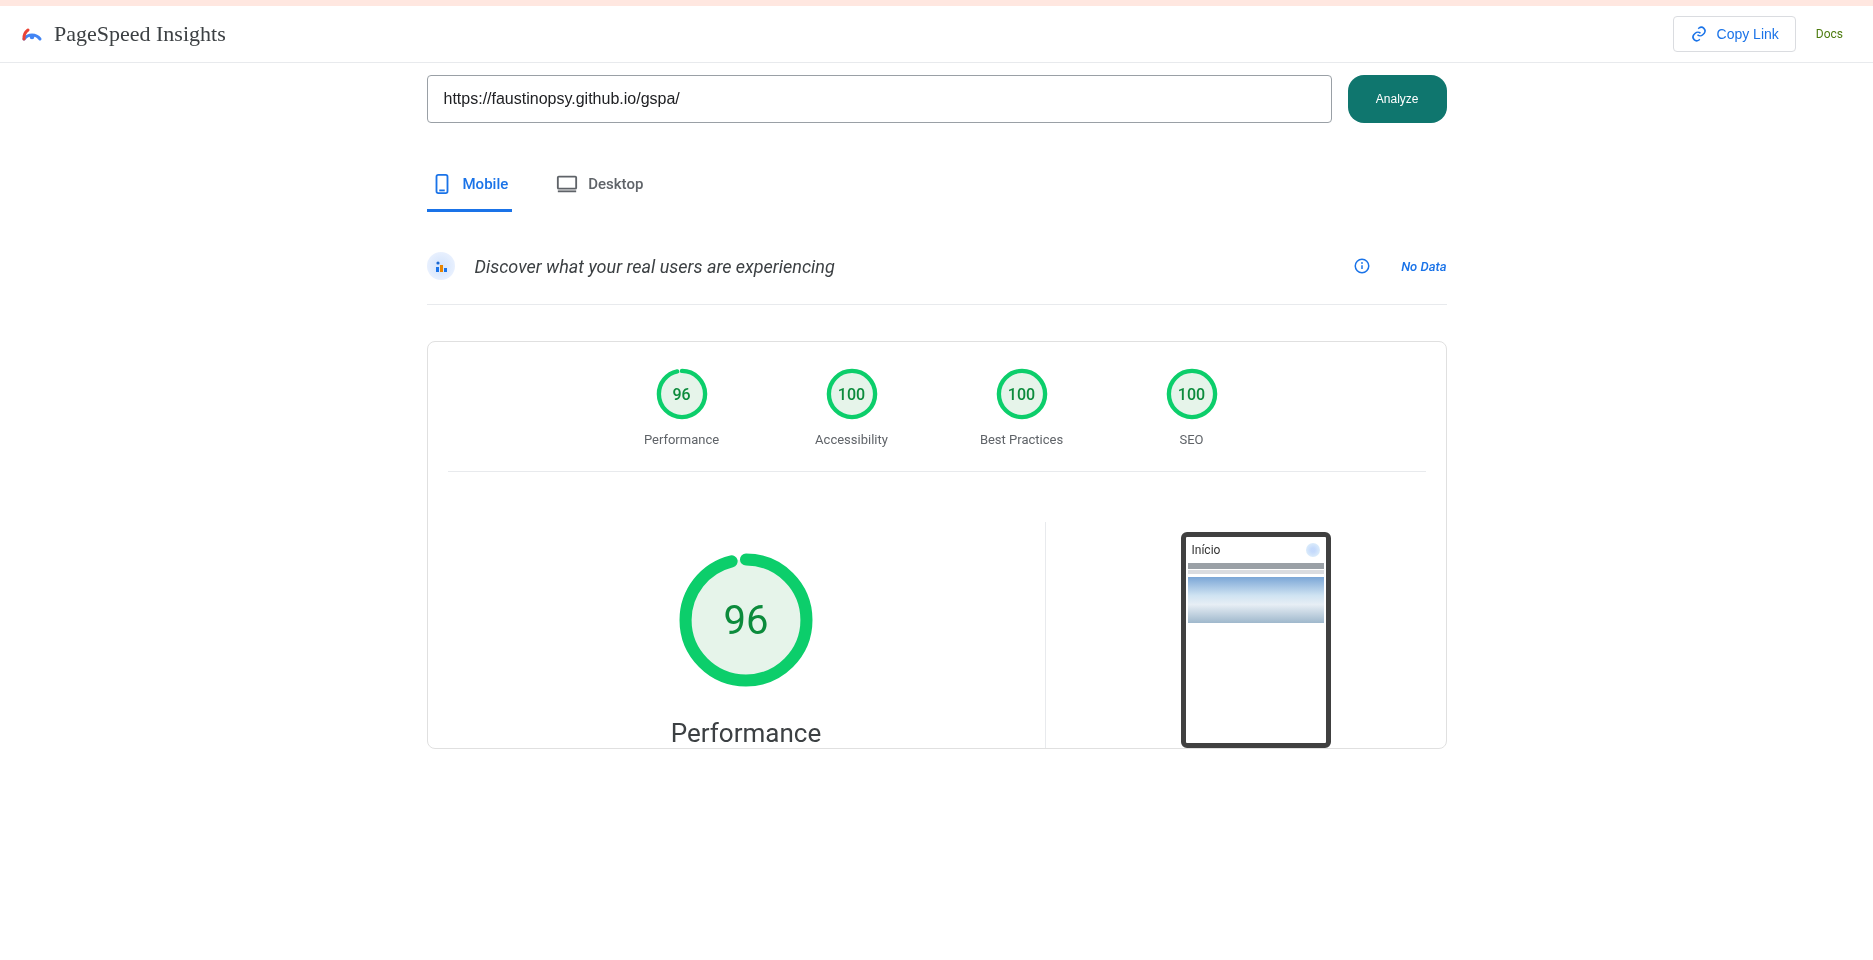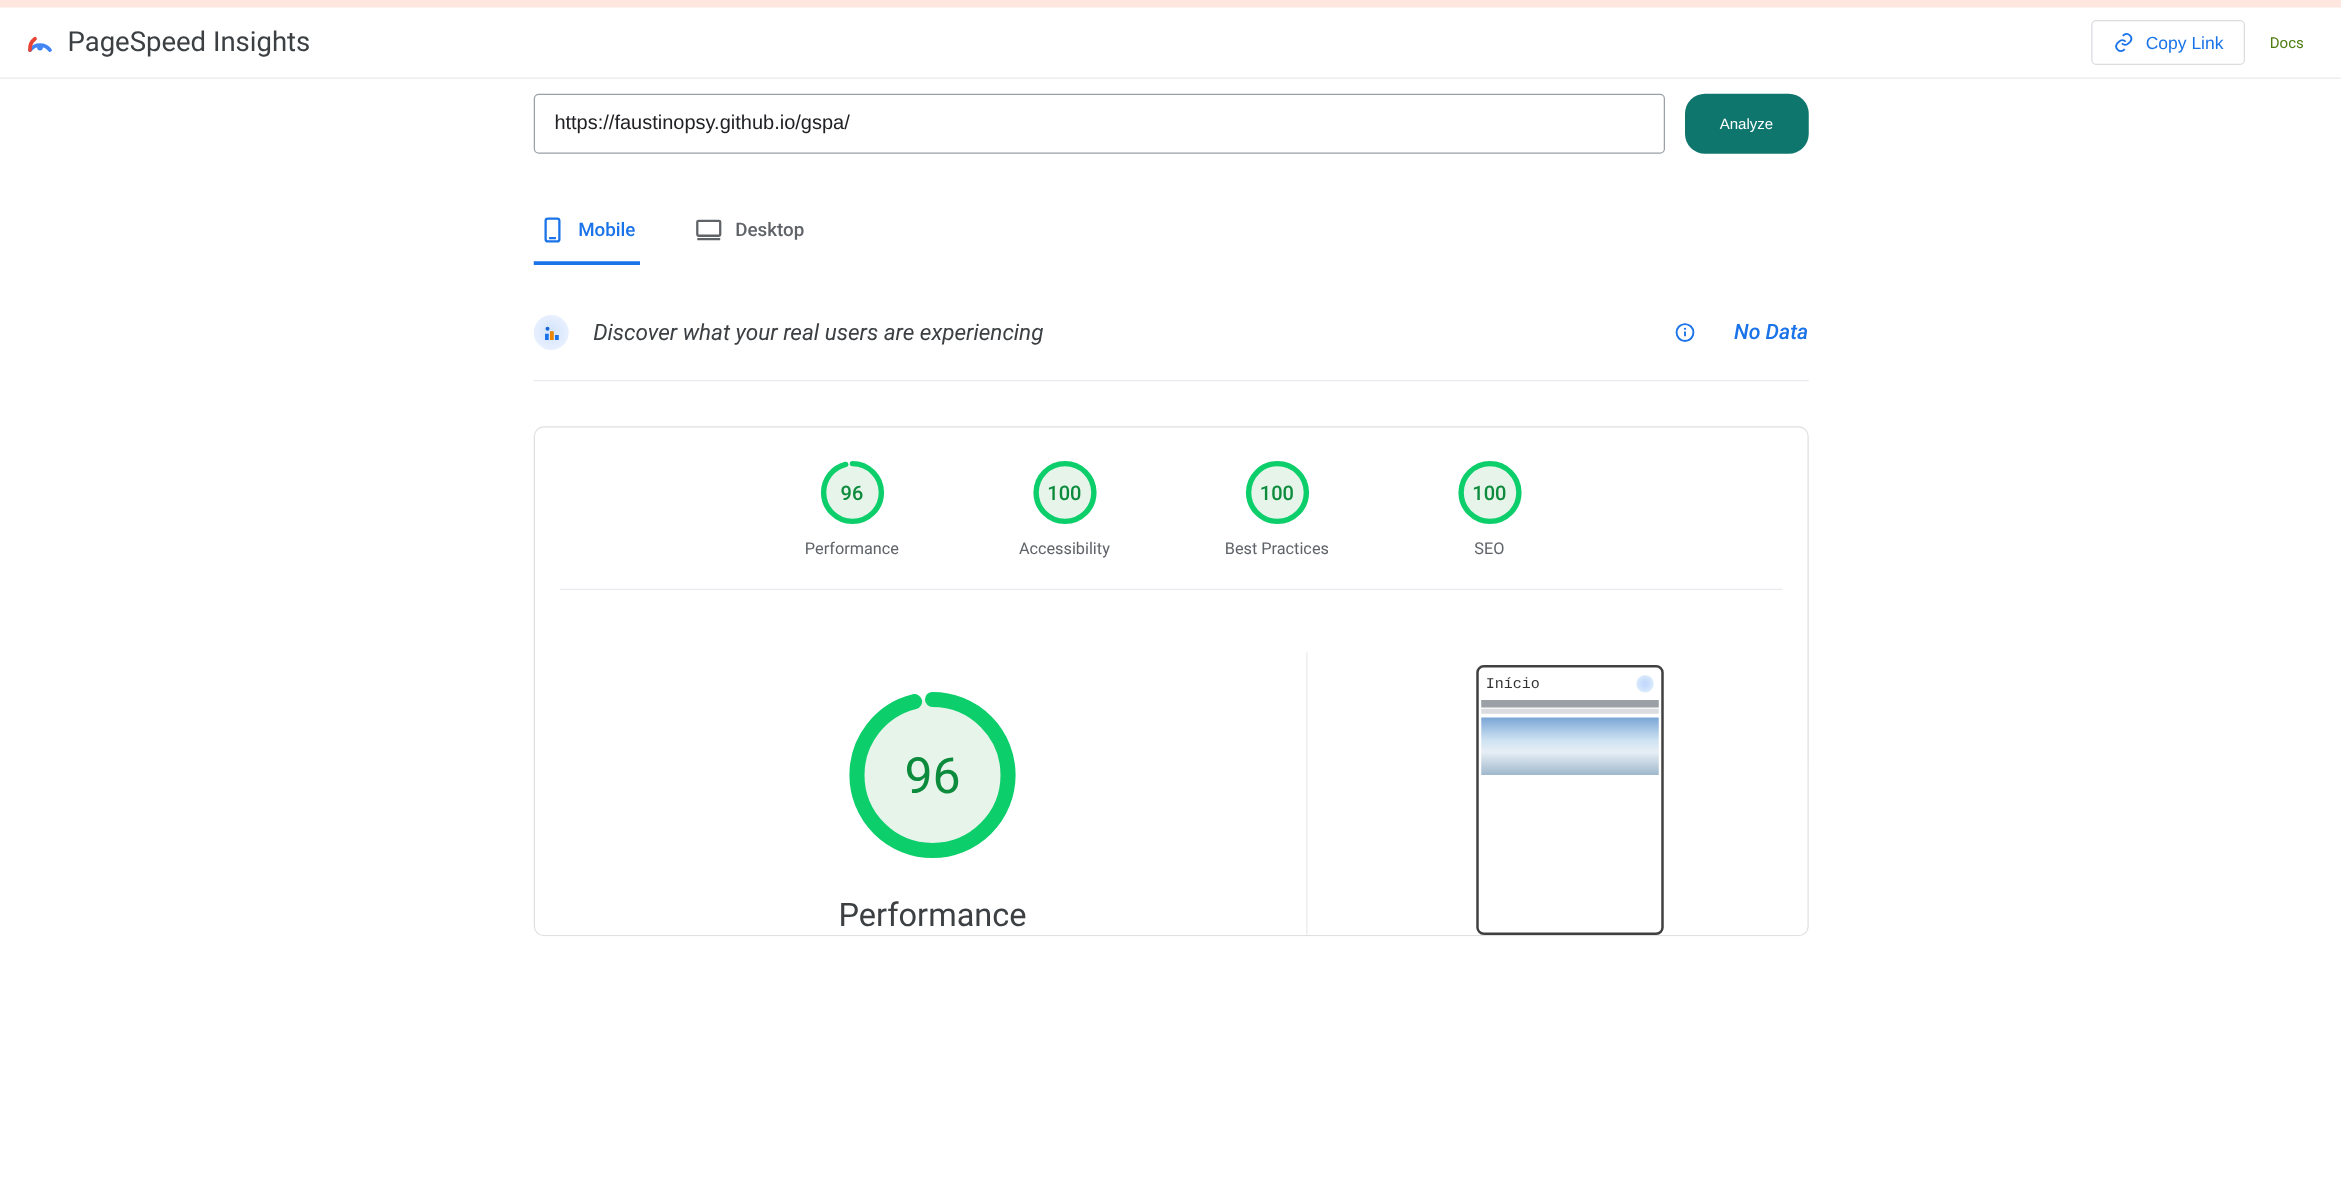--- a/index.html
+++ b/index.html
@@ -16,20 +16,21 @@
     display: flex;
     align-items: center;
     justify-content: space-between;
     padding: 10px 20px;
     border-bottom: 1px solid #e8eaed;
   }
   .header-left {
     display: flex;
     align-items: flex-start;
     gap: 10px;
+    font-family: Liberation Serif, serif;
   }
   .logo-icon {
     width: 24px;
     height: 24px;
     display: flex;
     align-items: center;
     justify-content: center;
   }
   .logo-svg { width: 24px; height: 24px; }
   .app-title {
@@ -147,21 +148,21 @@
   }
   .section-title {
     font-size: 18px;
     color: #3c4043;
   }
   .no-data {
     display: flex;
     align-items: center;
     gap: 30px;
     color: #1a73e8;
-    font-size: 17px;
+    font-size: 13px;
     font-weight: 500;
   }
   .no-data svg { width: 18px; height: 18px; }
   .section2 { margin-top: 36px; }
   .section2 .section-head-left { padding-bottom: 8px; }
   .card {
     border: 1px solid #e0e0e0;
     border-radius: 8px;
     margin-top: 22px;
     padding: 20px 10px 0 10px;
@@ -236,26 +237,25 @@
     color: #3c4043;
   }
   .detail-right {
     width: 340px;
     display: flex;
     justify-content: center;
     padding-top: 10px;
   }
   .phone-preview {
     width: 150px;
-    border: 2px solid #404040;
+    border: 5px solid #404040;
     border-radius: 6px;
     overflow: hidden;
     background: #fff;
     font-size: 10px;
-    font-family: Liberation Mono, monospace;
   }
   .phone-head {
     display: flex;
     justify-content: space-between;
     align-items: center;
     padding: 6px 6px;
   }
   .phone-head span { font-size: 12px; color: #333; }
   .phone-fp {
     width: 14px; height: 14px; border-radius: 50%;

